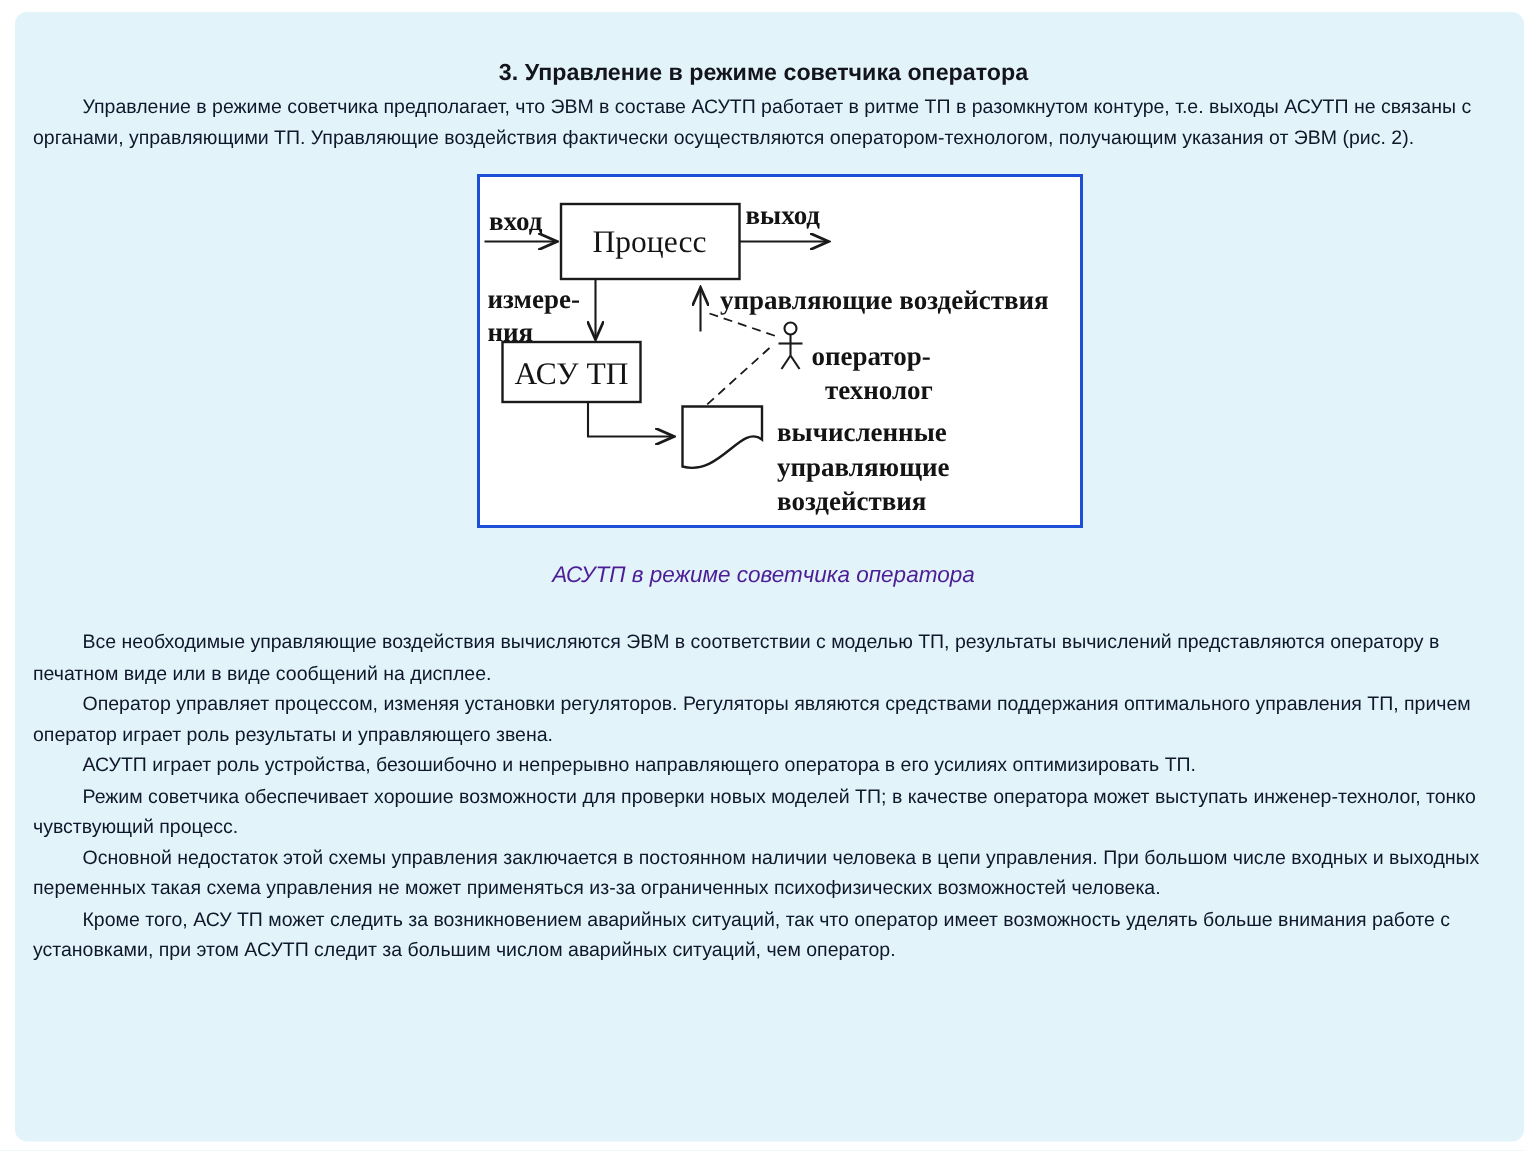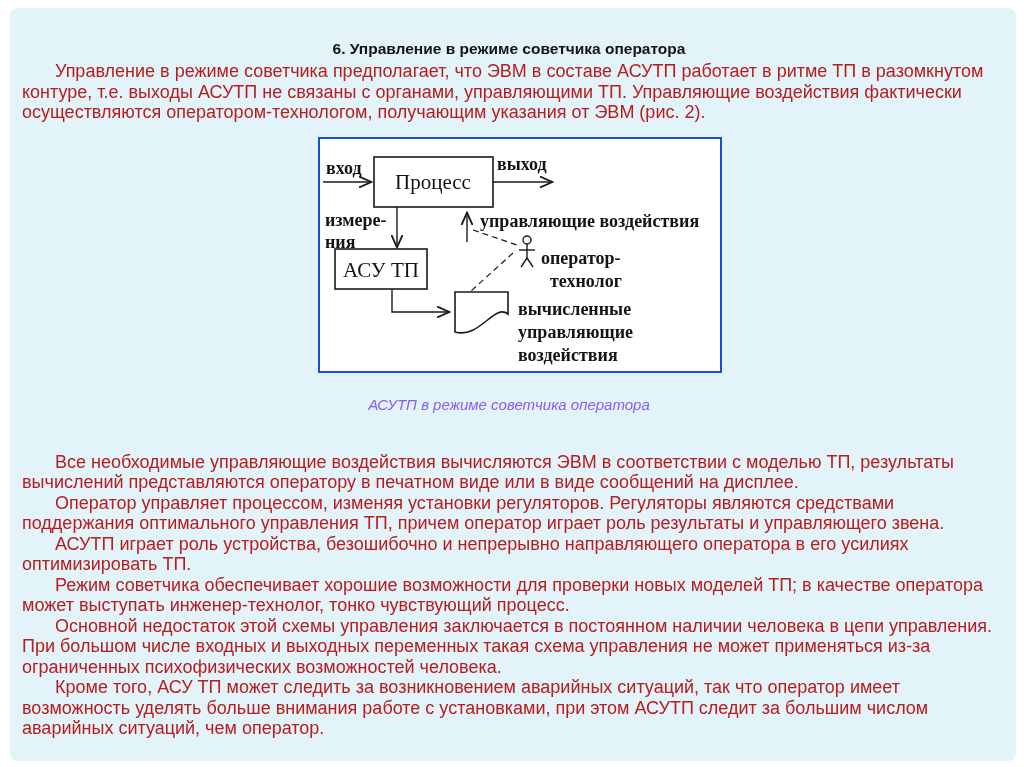--- a/index.html
+++ b/index.html
@@ -18,57 +18,57 @@
     color:#17171d;
   }
   .title{
     margin:0 0 2px 0;
     font-size:15.5px;line-height:21px;
     font-weight:bold;text-align:center;
     color:#14141c;
   }
   p.body{
     margin:0;
-    font-size:18px;line-height:20.5px;
+    font-size:13px;line-height:20.5px;
     text-indent:33px;
-    color:#b91c1c;
+    color:#0f172a;
   }
   .figure-panel{
     box-sizing:content-box;
     width:400px;height:232px;
     margin:14px 0 0 296px;
     background:#ffffff;
     border:2px solid #1d4ed8;
   }
   .figure-panel svg{display:block;}
   .caption{
-    margin:22px 0 37px 0;
+    margin:22px 0 24px 0;
     font-size:15px;line-height:20px;
     font-style:italic;text-align:center;
-    color:#8b5cf6;
+    color:#4c1d95;
   }
   .diag-label{
     font-family:"Liberation Serif","DejaVu Serif",serif;
     font-weight:bold;font-size:18px;fill:#141414;
   }
   .diag-box-label{
     font-family:"Liberation Serif","DejaVu Serif",serif;
     font-weight:normal;font-size:21px;fill:#141414;
   }
   .diag-stroke{stroke:#1a1a1a;fill:none;stroke-width:1.4;}
   .diag-box{stroke:#1a1a1a;fill:#ffffff;stroke-width:1.6;}
   .diag-dash{stroke:#1a1a1a;fill:none;stroke-width:1.2;stroke-dasharray:6 4;}
 </style>
 </head>
 <body>
 
 <div class="sheet">
   <div class="content">
 
-    <h1 class="title">6. Управление в режиме советчика оператора</h1>
+    <h1 class="title">3. Управление в режиме советчика оператора</h1>
 
     <p class="body">Управление в режиме советчика предполагает, что ЭВМ в составе АСУТП работает в ритме ТП в разомкнутом контуре, т.е. выходы АСУТП не связаны с органами, управляющими ТП. Управляющие воздействия фактически осуществляются оператором-технологом, получающим указания от ЭВМ (рис. 2).</p>
 
     <div class="figure-panel">
       <svg width="400" height="232" viewBox="0 0 400 232">
         <defs>
           <marker id="arr" markerWidth="10" markerHeight="8" refX="8" refY="4" orient="auto">
             <path d="M0,0 L9,4 L0,8" fill="none" stroke="#1a1a1a" stroke-width="1.3"></path>
           </marker>
         </defs>

